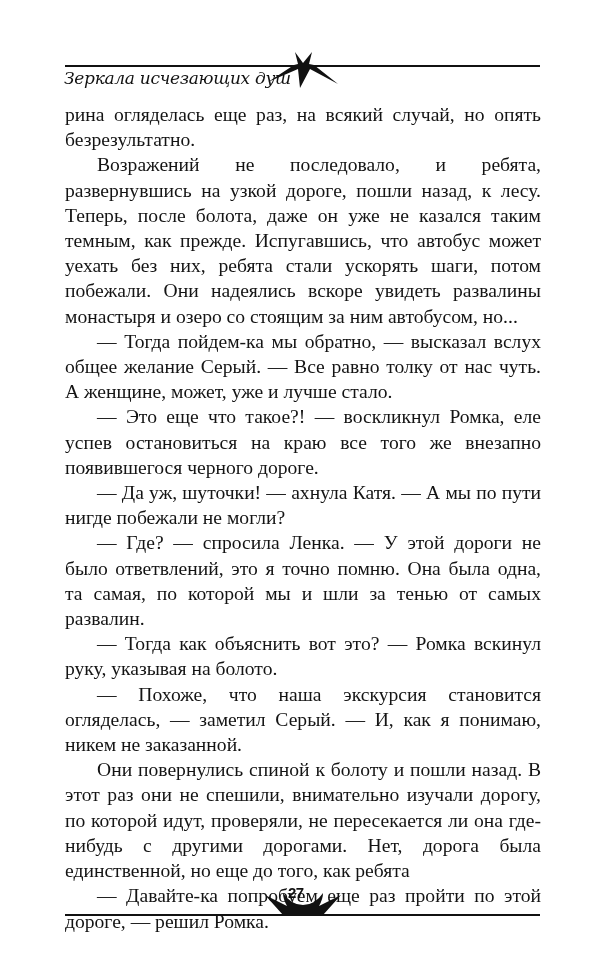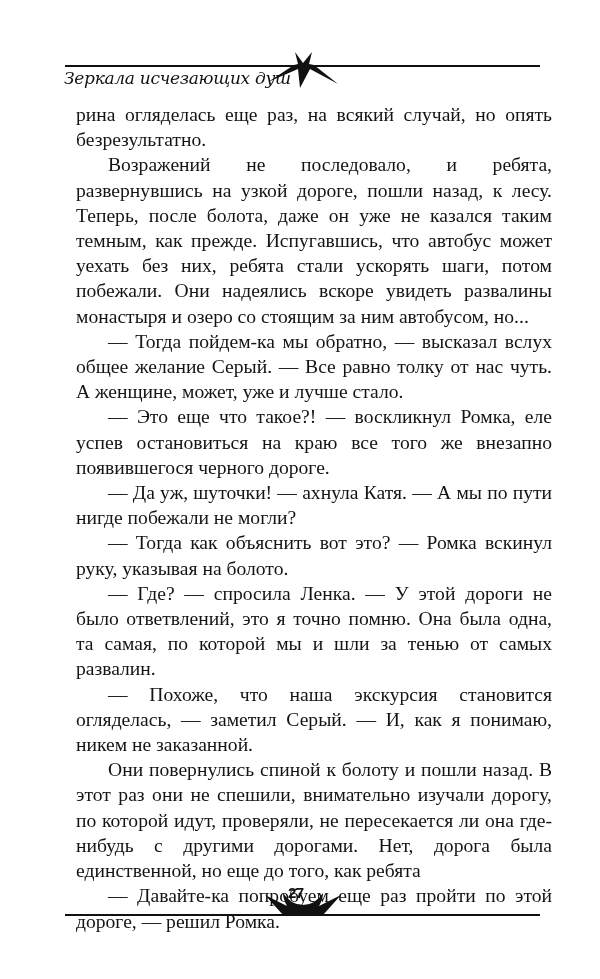--- a/index.html
+++ b/index.html
@@ -1,21 +1,21 @@
 <!DOCTYPE html>
 <html><head>
   <meta charset="utf-8">
   <style>
     html, body { margin: 0; padding: 0; background: #ffffff; }
     body { width: 600px; height: 979px; position: relative; overflow: hidden; color: #111; }
     .page { position: absolute; left: 0; top: 0; width: 564px; height: 979px; }
     .header-rule { position: absolute; left: 65px; top: 65px; width: 475px; height: 2px; background: #111; }
     .running-head { position: absolute; left: 64px; top: 68px; font-family: "DejaVu Serif", serif; font-style: italic; font-size: 17px; letter-spacing: -0.3px; color: #111; }
     .header-star { position: absolute; left: 268px; top: 52px; }
-    .text-block { position: absolute; left: 65px; top: 102px; width: 476px; font-family: "Liberation Serif", serif; font-size: 19.6px; line-height: 25.2px; text-align: justify; color: #141414; margin-left: 11px; }
+    .text-block { position: absolute; left: 65px; top: 102px; width: 476px; font-family: "Liberation Serif", serif; font-size: 19.6px; line-height: 25.2px; text-align: justify; color: #141414; }
     .text-block p { margin: 0; text-indent: 0; }
     .text-block p.indent { text-indent: 32px; }
     .folio { position: absolute; left: 288px; top: 884px; font-family: "Liberation Sans", sans-serif; font-weight: bold; font-size: 15px; letter-spacing: -0.5px; color: #111; }
     .footer-star { position: absolute; left: 265px; top: 893px; }
     .footer-rule { position: absolute; left: 65px; top: 914px; width: 475px; height: 2px; background: #111; }
   </style>
 </head>
 <body>
 
 <div class="page">
@@ -25,22 +25,22 @@
   <svg class="header-star" width="70" height="36" viewBox="0 0 70 36">
     <path fill="#111" d="M0,30 L26,13 L30,12 L27,0 L35,11 L44,0 L41,12 L46,13 L70,32 L42,17 L32,36 L30,17 Z"></path>
   </svg>
 
   <div class="text-block">
     <p>рина огляделась еще раз, на всякий случай, но опять безрезультатно.</p>
     <p class="indent">Возражений не последовало, и ребята, развернувшись на узкой дороге, пошли назад, к лесу. Теперь, после болота, даже он уже не казался таким темным, как прежде. Испугавшись, что автобус может уехать без них, ребята стали ускорять шаги, потом побежали. Они надеялись вскоре увидеть развалины монастыря и озеро со стоящим за ним автобусом, но...</p>
     <p class="indent">— Тогда пойдем-ка мы обратно, — высказал вслух общее желание Серый. — Все равно толку от нас чуть. А женщине, может, уже и лучше стало.</p>
     <p class="indent">— Это еще что такое?! — воскликнул Ромка, еле успев остановиться на краю все того же внезапно появившегося черного дороге.</p>
     <p class="indent">— Да уж, шуточки! — ахнула Катя. — А мы по пути нигде побежали не могли?</p>
+    <p class="indent">— Где? — спросила Ленка. — У этой дороги не было ответвлений, это я точно помню. Она была одна, та самая, по которой мы и шли за тенью от самых развалин.</p>
     <p class="indent">— Тогда как объяснить вот это? — Ромка вскинул руку, указывая на болото.</p>
-    <p class="indent">— Где? — спросила Ленка. — У этой дороги не было ответвлений, это я точно помню. Она была одна, та самая, по которой мы и шли за тенью от самых развалин.</p>
     <p class="indent">— Похоже, что наша экскурсия становится огляделась, — заметил Серый. — И, как я понимаю, никем не заказанной.</p>
     <p class="indent">Они повернулись спиной к болоту и пошли назад. В этот раз они не спешили, внимательно изучали дорогу, по которой идут, проверяли, не пересекается ли она где-нибудь с другими дорогами. Нет, дорога была единственной, но еще до того, как ребята</p>
     <p class="indent">— Давайте-ка попробуем еще раз пройти по этой дороге, — решил Ромка.</p>
   </div>
 
   <div class="folio">27</div>
   <svg class="footer-star" width="76" height="22" viewBox="0 0 76 22">
     <path fill="#111" d="M0,2 L22,13 Q18,6 18,0 Q26,12 38,12 Q50,12 58,0 Q58,6 54,13 L76,2 L58,22 L18,22 Z"></path>
   </svg>
   <div class="footer-rule"></div>

